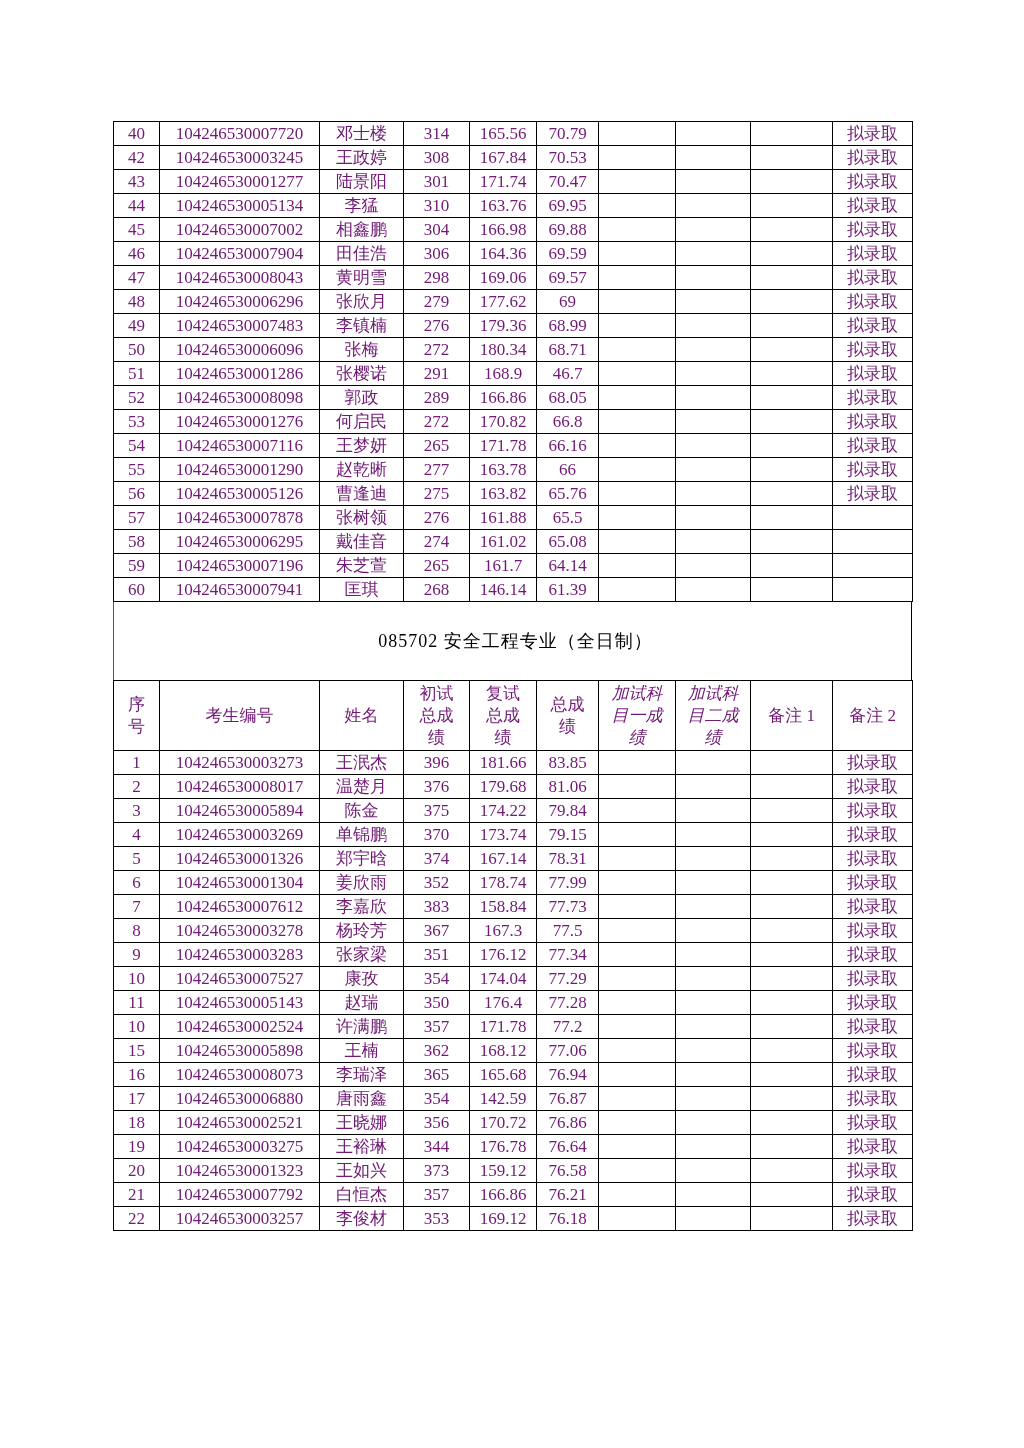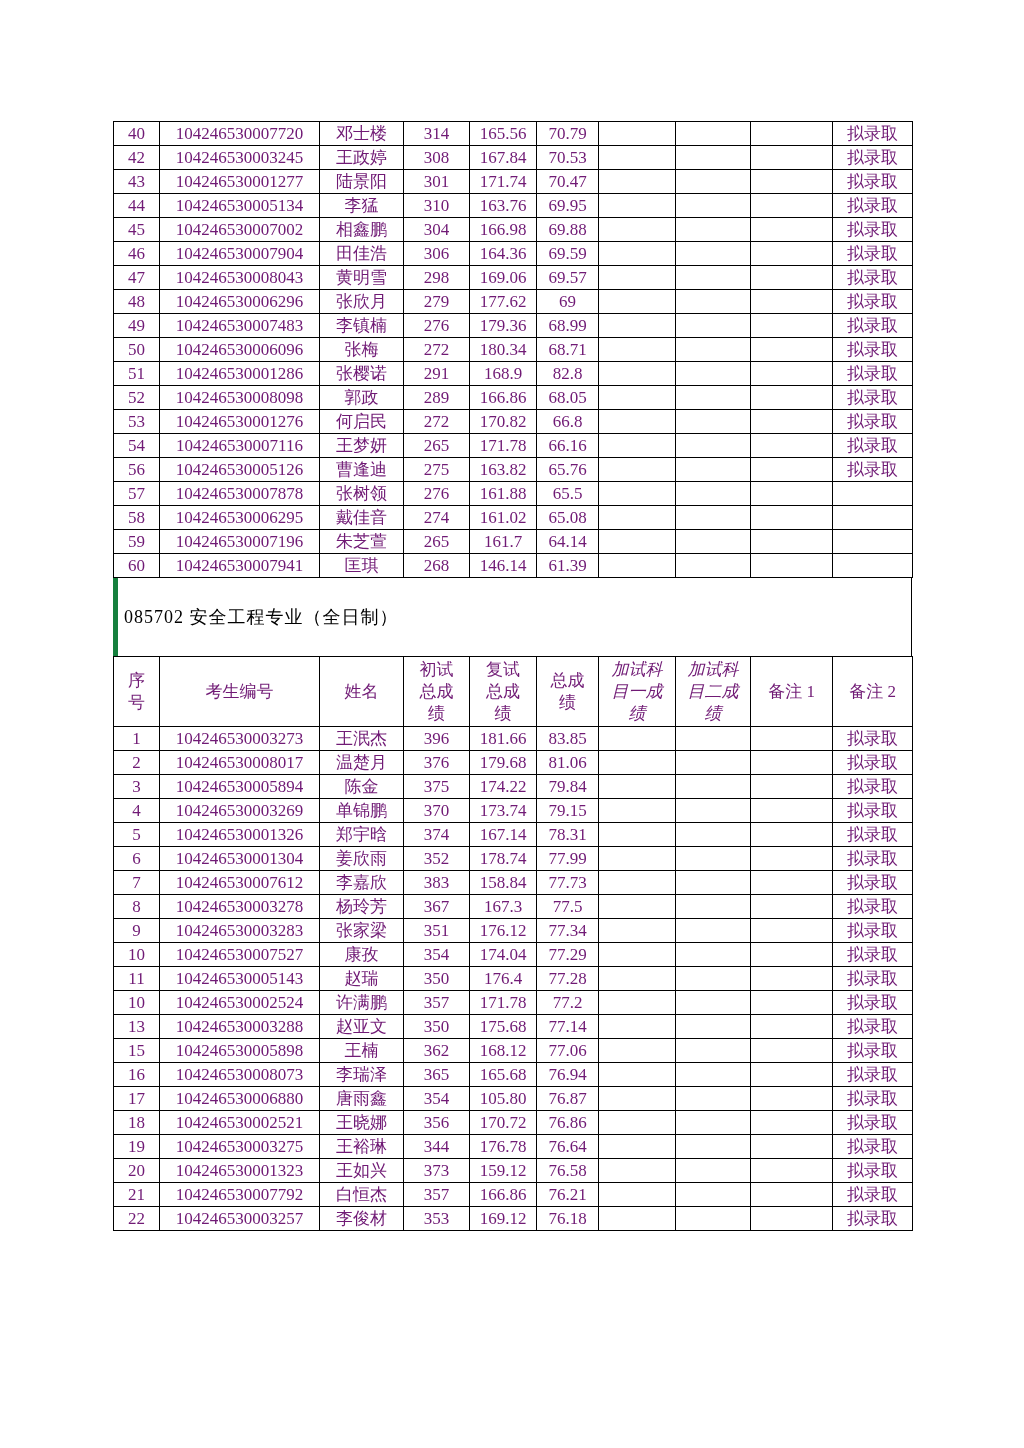--- a/index.html
+++ b/index.html
@@ -47,24 +47,25 @@
     display:inline-block;
     word-break:break-all;
     vertical-align:middle;
   }
   
   th.h-xh span   { width:22px;font-family:Liberation Serif, serif; }   
   th.h-2col span { width:40px; }   
   th.h-3col span { width:58px;font-style:italic; }   
   .section-row {
     height:78px;
-    border-left:5px solid #15803d;
+    border-left:1px solid #15803d;
     border-right:1px solid #000000;
     display:flex;
     align-items:center;
+    justify-content:center;
   }
   .section-title {
     margin-left:6px;
     font-size:18px;
     letter-spacing:1px;
     white-space:nowrap;
   }
 </style>
 </head>
 <body>
@@ -205,21 +206,21 @@
             <td></td>
             <td></td>
             <td>拟录取</td>
           </tr>
           <tr>
             <td>51</td>
             <td>104246530001286</td>
             <td>张樱诺</td>
             <td>291</td>
             <td>168.9</td>
-            <td>82.8</td>
+            <td>46.7</td>
             <td></td>
             <td></td>
             <td></td>
             <td>拟录取</td>
           </tr>
           <tr>
             <td>52</td>
             <td>104246530008098</td>
             <td>郭政</td>
             <td>289</td>
@@ -242,20 +243,32 @@
             <td></td>
             <td>拟录取</td>
           </tr>
           <tr>
             <td>54</td>
             <td>104246530007116</td>
             <td>王梦妍</td>
             <td>265</td>
             <td>171.78</td>
             <td>66.16</td>
+            <td></td>
+            <td></td>
+            <td></td>
+            <td>拟录取</td>
+          </tr>
+          <tr>
+            <td>55</td>
+            <td>104246530001290</td>
+            <td>赵乾晰</td>
+            <td>277</td>
+            <td>163.78</td>
+            <td>66</td>
             <td></td>
             <td></td>
             <td></td>
             <td>拟录取</td>
           </tr>
           <tr>
             <td>56</td>
             <td>104246530005126</td>
             <td>曹逢迪</td>
             <td>275</td>
@@ -487,32 +500,20 @@
             <td>许满鹏</td>
             <td>357</td>
             <td>171.78</td>
             <td>77.2</td>
             <td></td>
             <td></td>
             <td></td>
             <td>拟录取</td>
           </tr>
           <tr>
-            <td>13</td>
-            <td>104246530003288</td>
-            <td>赵亚文</td>
-            <td>350</td>
-            <td>175.68</td>
-            <td>77.14</td>
-            <td></td>
-            <td></td>
-            <td></td>
-            <td>拟录取</td>
-          </tr>
-          <tr>
             <td>15</td>
             <td>104246530005898</td>
             <td>王楠</td>
             <td>362</td>
             <td>168.12</td>
             <td>77.06</td>
             <td></td>
             <td></td>
             <td></td>
             <td>拟录取</td>
@@ -527,21 +528,21 @@
             <td></td>
             <td></td>
             <td></td>
             <td>拟录取</td>
           </tr>
           <tr>
             <td>17</td>
             <td>104246530006880</td>
             <td>唐雨鑫</td>
             <td>354</td>
-            <td>105.80</td>
+            <td>142.59</td>
             <td>76.87</td>
             <td></td>
             <td></td>
             <td></td>
             <td>拟录取</td>
           </tr>
           <tr>
             <td>18</td>
             <td>104246530002521</td>
             <td>王晓娜</td>

